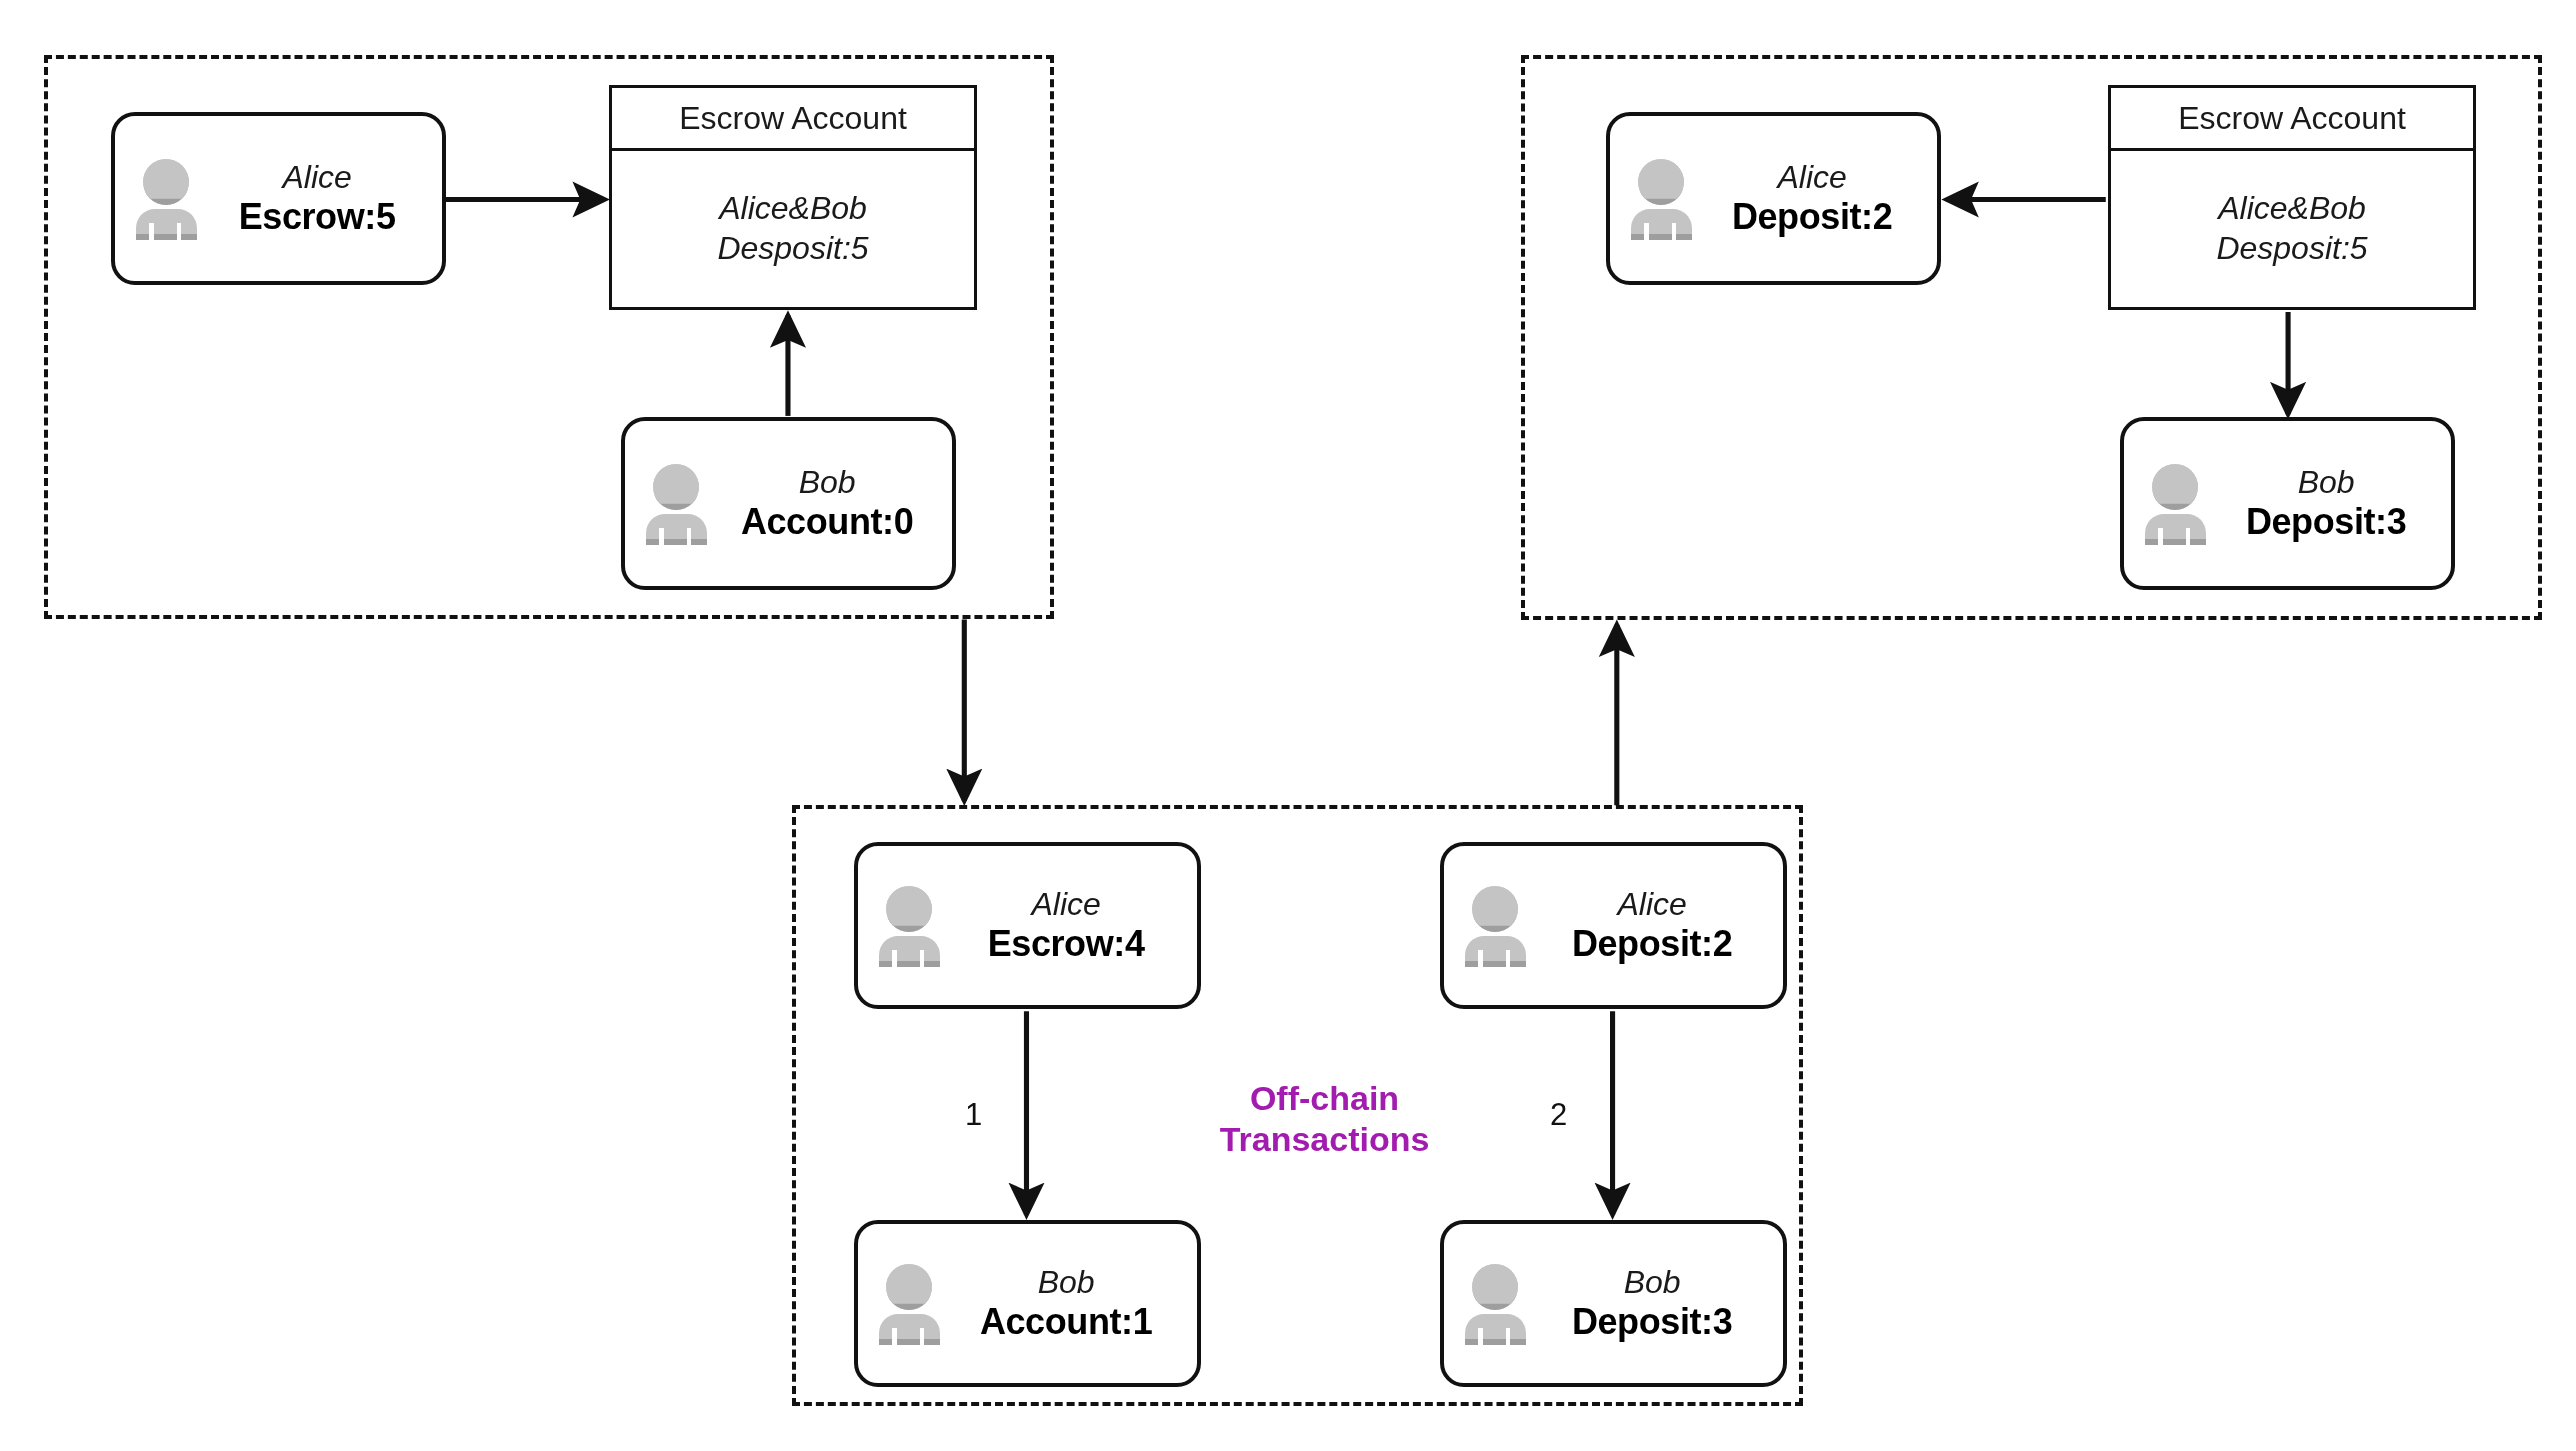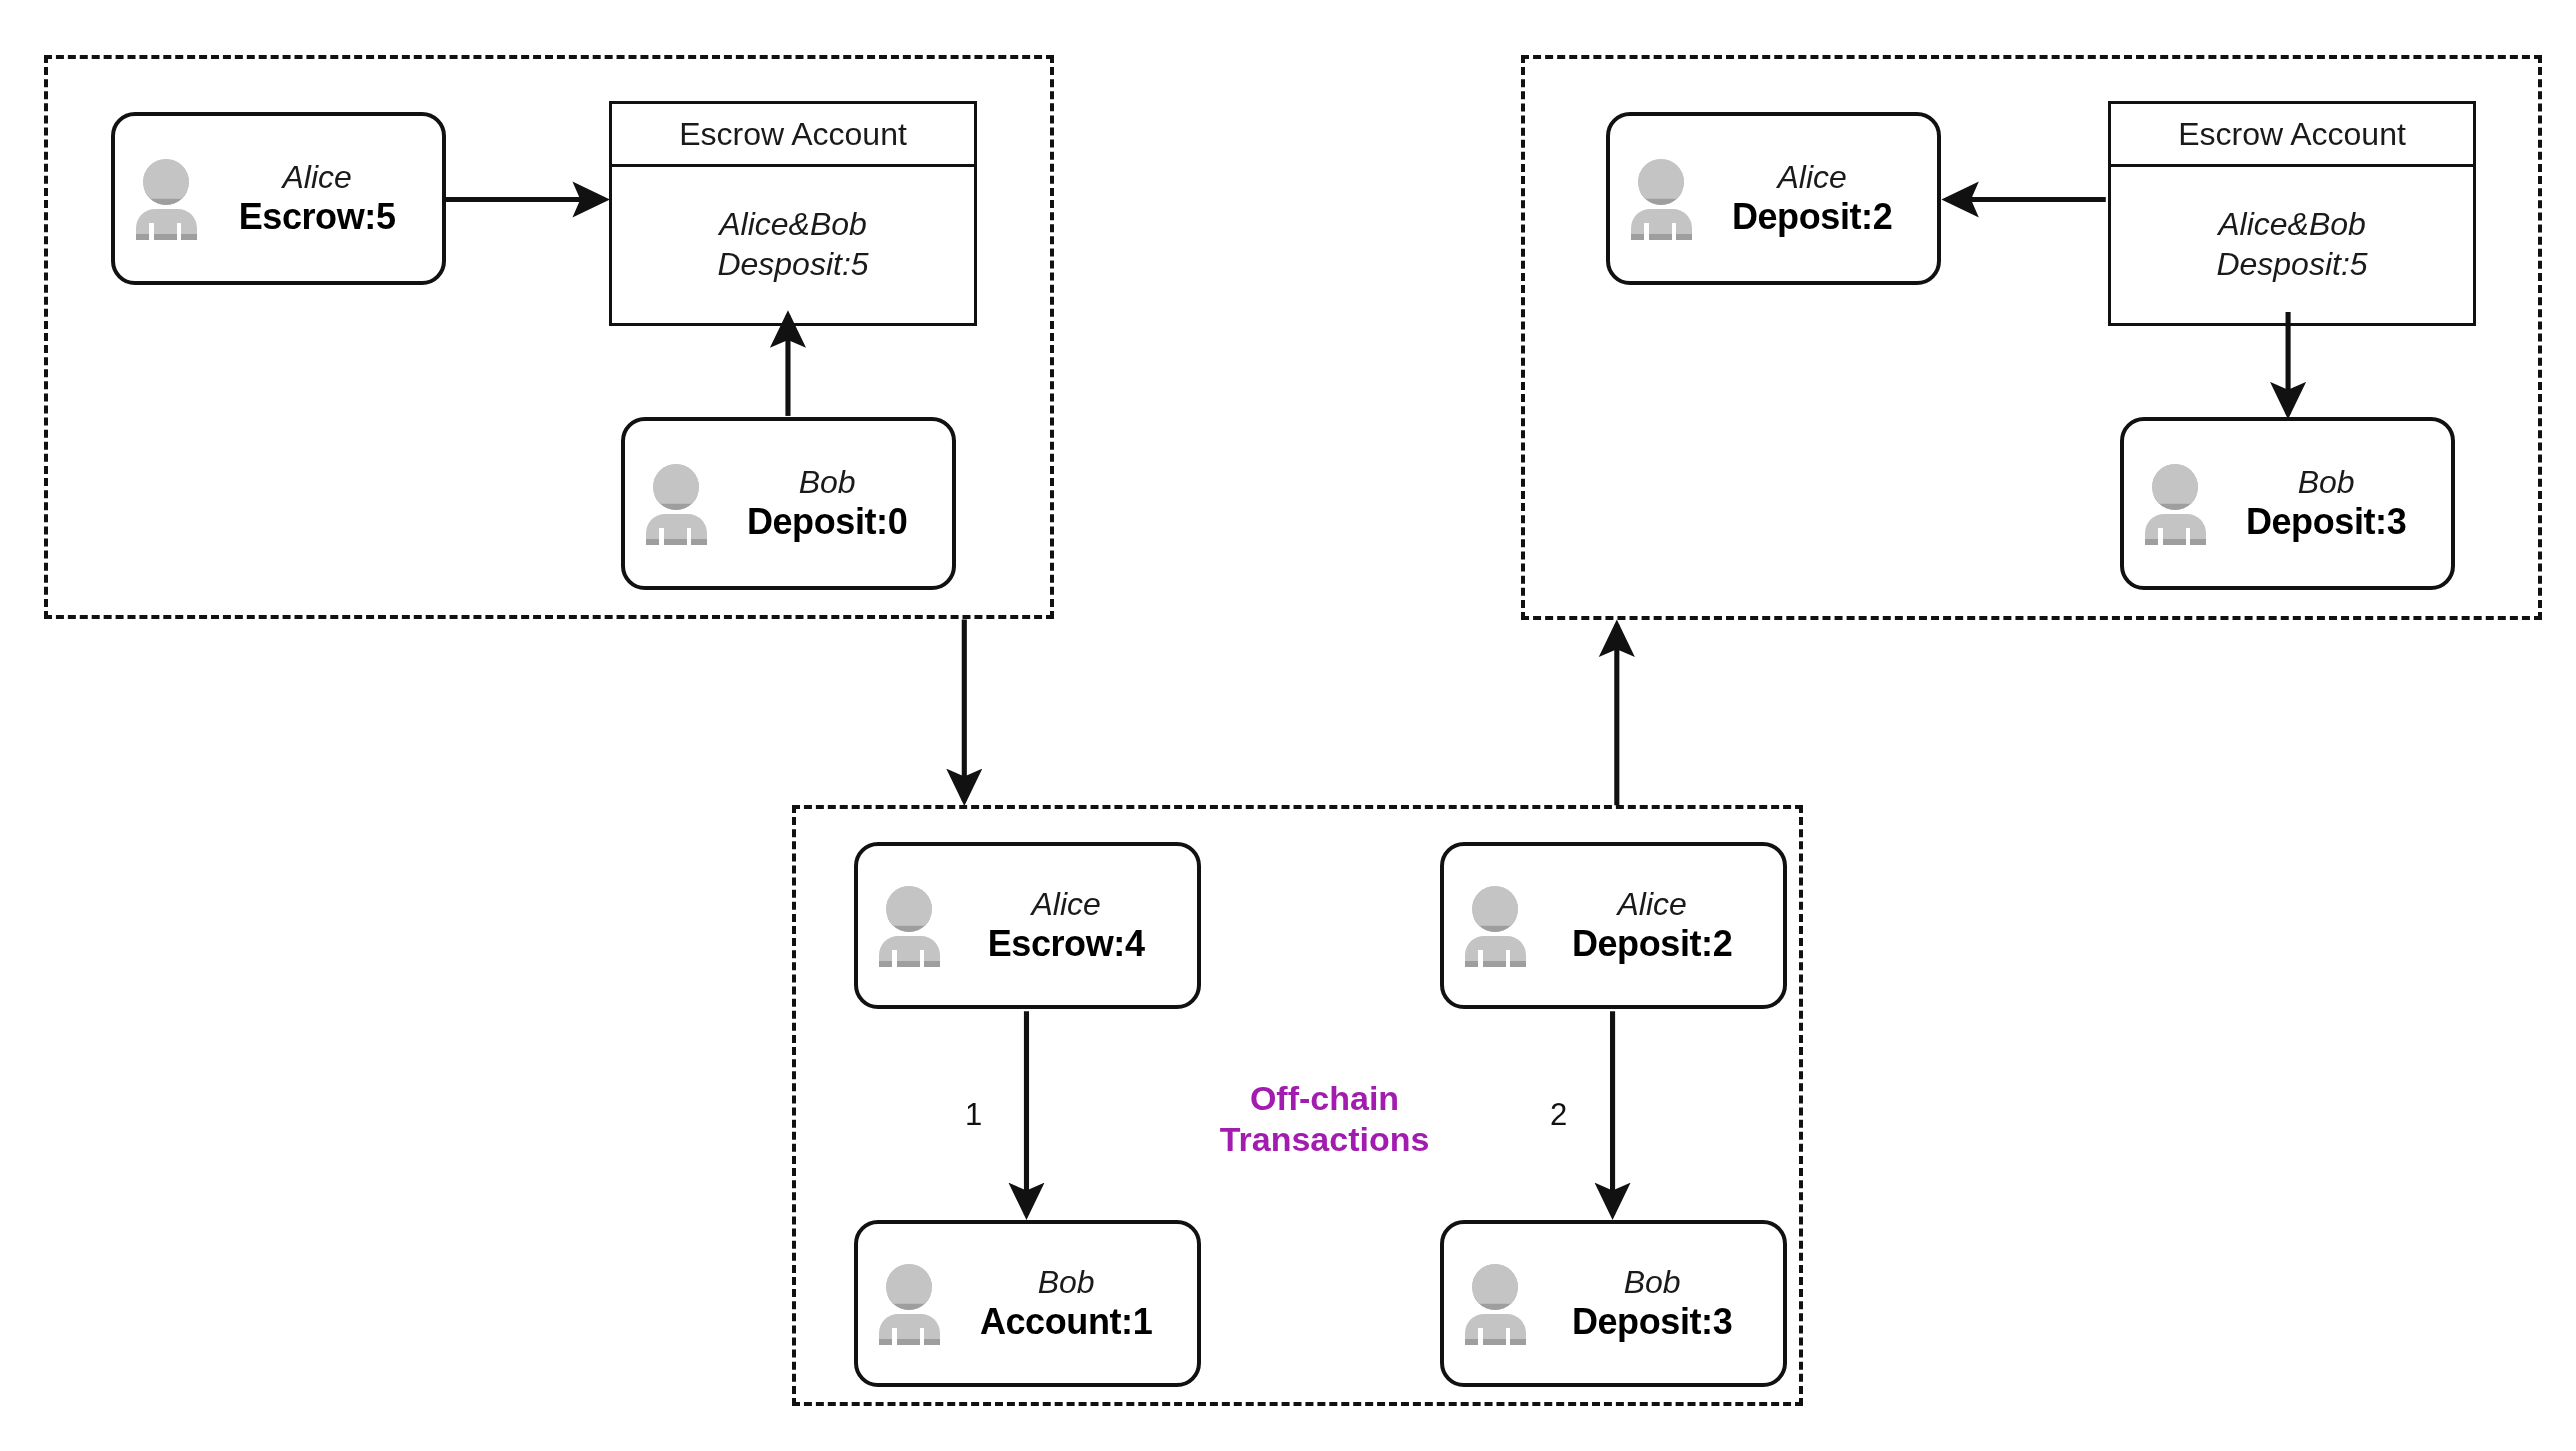--- a/index.html
+++ b/index.html
@@ -95,21 +95,20 @@
     white-space:nowrap;
     letter-spacing:-0.4px;
   }
 
   
   .escrow{
     position:absolute;
     box-sizing:border-box;
     border:3.4px solid #111111;
     background:#ffffff;
-    margin-top:16px;
   }
   .escrow .ehead{
     box-sizing:border-box;
     height:63px;
     border-bottom:3.4px solid #111111;
     display:flex;align-items:center;justify-content:center;
     font-size:32px;
     color:#1a1a1a;
     white-space:nowrap;
   }
@@ -186,21 +185,21 @@
       <div class="head"></div>
         <div class="headshadow"></div>
         <div class="head2"></div>
       <div class="body"></div>
         <div class="foot"></div>
       <div class="slit l"></div>
         <div class="slit r"></div>
     </div>
     <div class="labels">
       <div class="pname">Bob</div>
-      <div class="pdep">Deposit:0</div>
+      <div class="pdep">Account:0</div>
     </div>
   </div>
 
   <div class="party" style="left:1606px;top:112px;width:335px;height:173px;">
     <div class="avatar">
       <div class="head"></div>
         <div class="headshadow"></div>
         <div class="head2"></div>
       <div class="body"></div>
         <div class="foot"></div>

